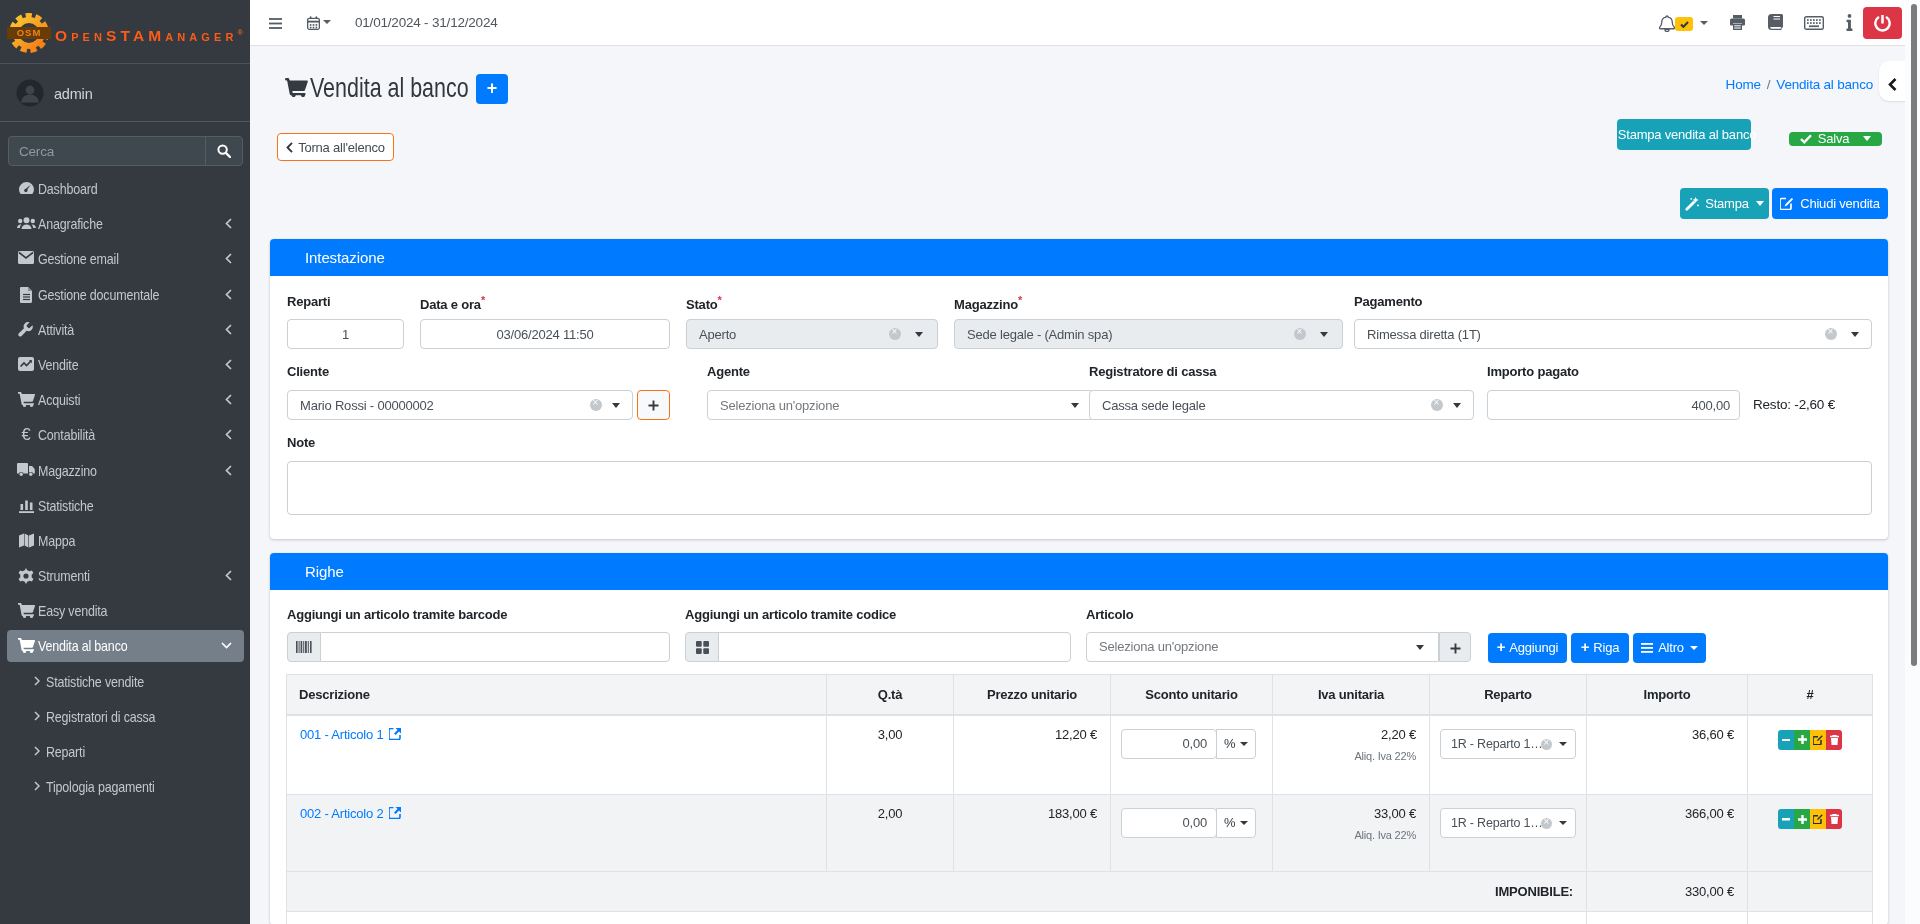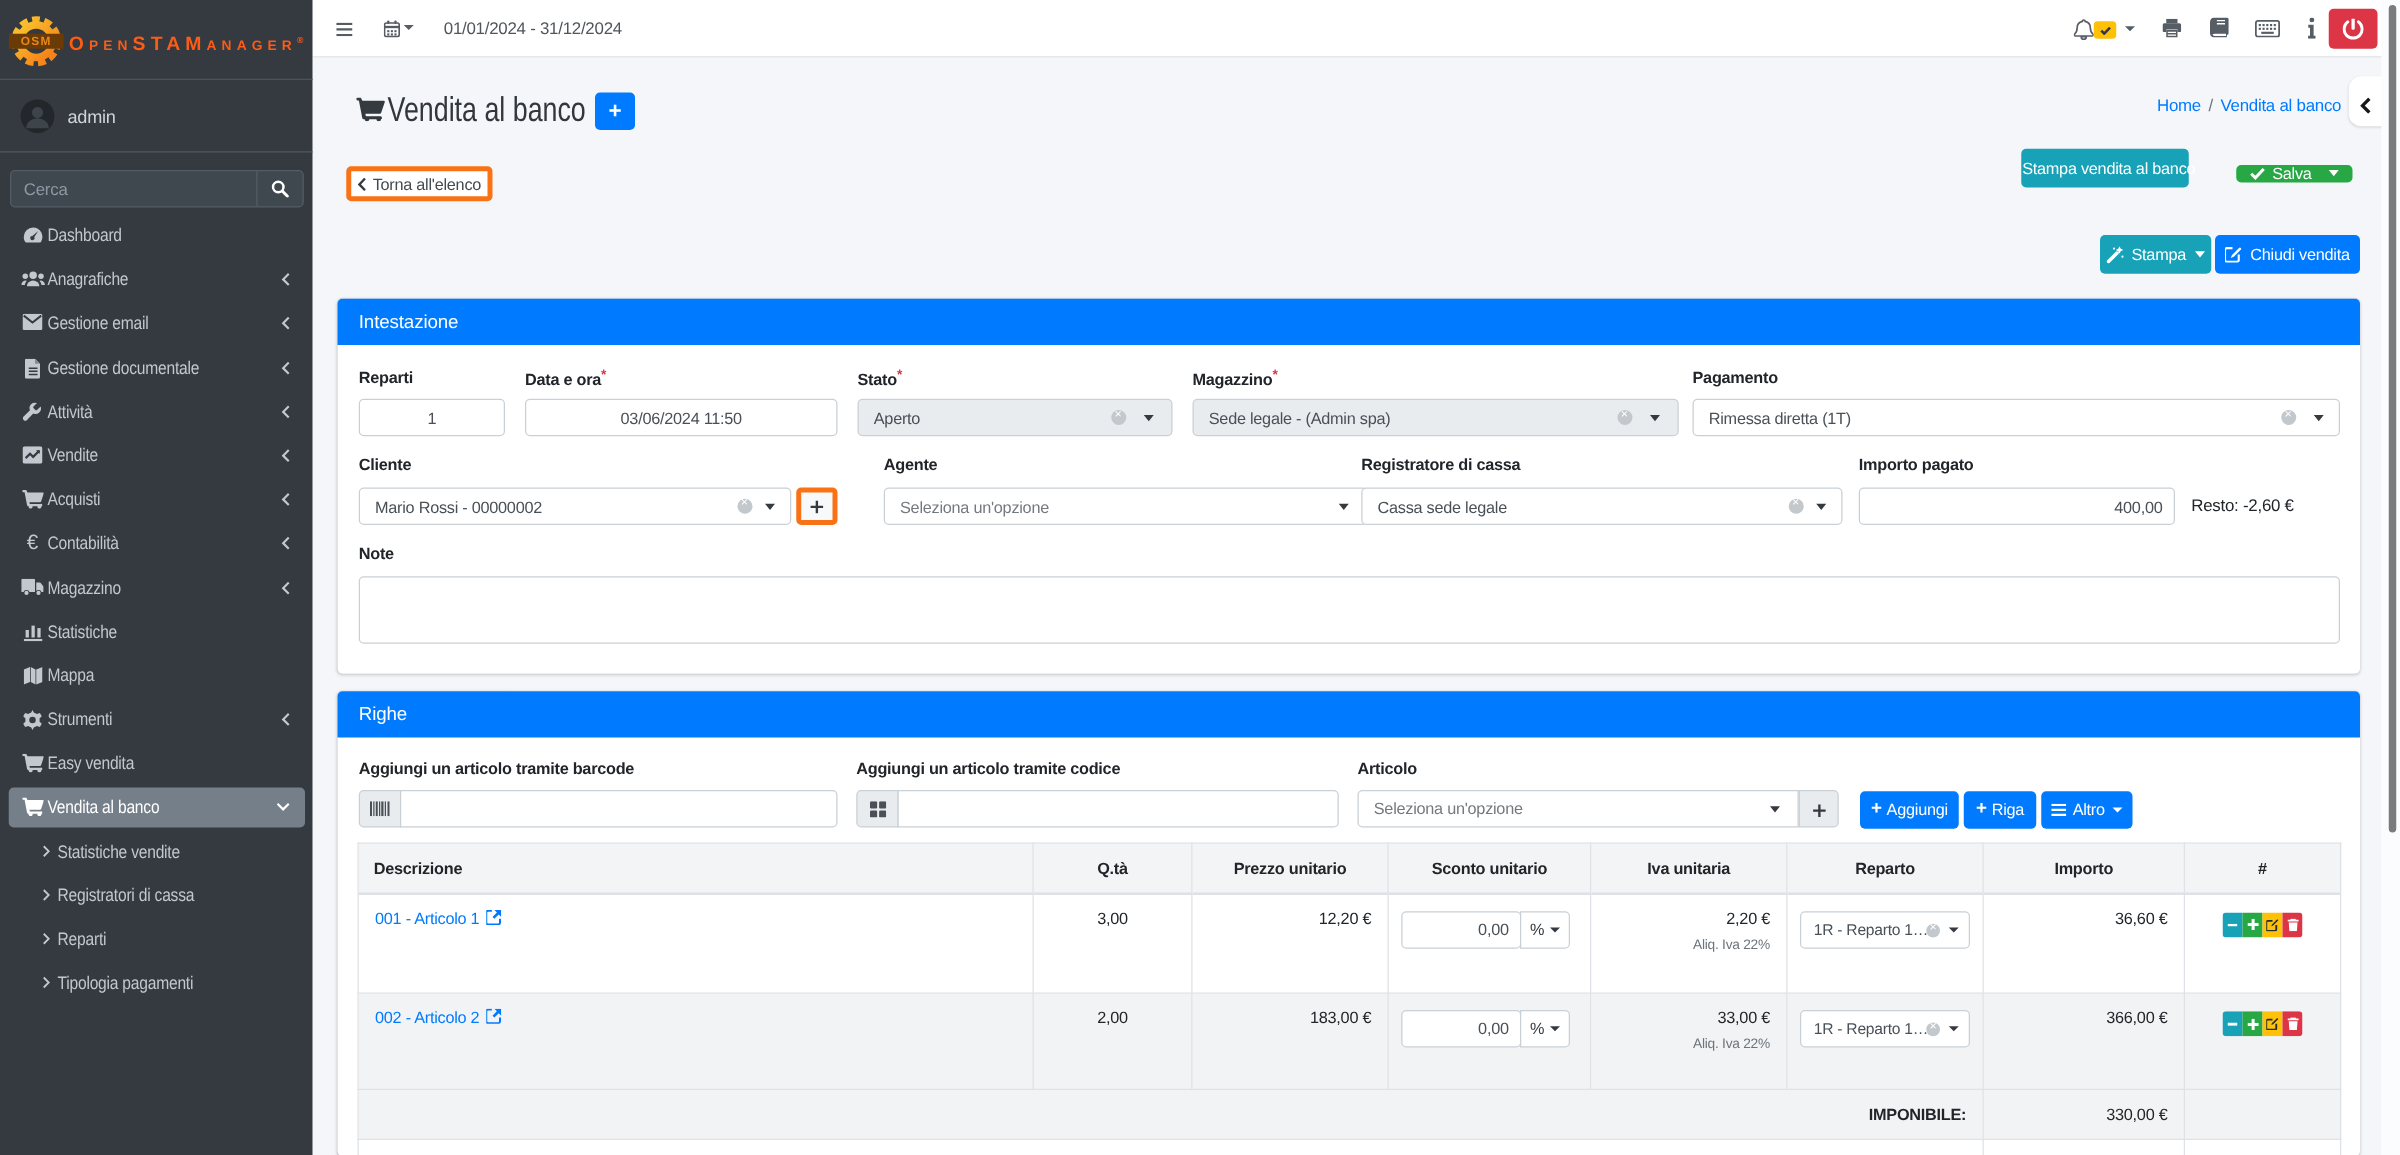--- a/index.html
+++ b/index.html
@@ -30,24 +30,24 @@
 #content { position:absolute; left:250px; top:47px; width:1670px; height:877px; background:#f4f6f9; }
 h1.pt { position:absolute; left:60px; top:25px; font-size:27.5px; font-weight:500; color:#32373c; transform:scaleX(0.78); transform-origin:0 0; white-space:nowrap; letter-spacing:0; }
 .bc { position:absolute; top:30px; right:47px; font-size:13.5px; white-space:nowrap; }
 .bc a { color:#007bff; text-decoration:none; }
 .bc .sep { color:#6c757d; padding:0 6px; }
 
 .btn { position:absolute; border-radius:4px; color:#fff; font-size:13px; display:flex; align-items:center; justify-content:center; white-space:nowrap; }
 .btn-teal { background:#17a2b8; }
 .btn-green { background:#28a745; }
 .btn-blue { background:#007bff; }
-.btn-white { background:#fff; border:4px solid #f97316; color:#434a50; }
+.btn-white { background:#fff; border:1px solid #f97316; color:#434a50; }
 
 .card { position:absolute; background:#fff; border-radius:4px; box-shadow:0 0 1px rgba(0,0,0,.12), 0 1px 3px rgba(0,0,0,.18); }
-.card .hd { height:37px; background:#007bff; border-radius:4px 4px 0 0; color:#fff; font-size:15px; line-height:37px; padding-left:17px; letter-spacing:-0.1px; }
+.card .hd { height:37px; background:#007bff; border-radius:4px 4px 0 0; color:#fff; font-size:15px; line-height:37px; padding-left:35px; letter-spacing:-0.1px; }
 .lbl { position:absolute; font-size:13px; font-weight:700; color:#212529; white-space:nowrap; }
 .lbl sup { color:#dc3545; font-size:11px; }
 .inp { position:absolute; height:30px; background:#fff; border:1px solid #c9d0d6; border-radius:4px; font-size:13px; color:#495057; }
 .inp.dis { background:#e9ecef; }
 .inp .val { position:absolute; left:12px; top:7px; white-space:nowrap; }
 .inp .valr { position:absolute; right:9px; top:7px; }
 .inp .valc { position:absolute; left:0; right:0; top:7px; text-align:center; }
 .inp .clr { position:absolute; width:12px; height:12px; border-radius:50%; background:#c3c8cd; top:8px; }
 .inp .clr:before { content:"\00d7"; position:absolute; left:2.5px; top:-2px; color:#fff; font-size:10px; letter-spacing:0; }
 .inp .car { position:absolute; width:0; height:0; border-left:4.5px solid transparent; border-right:4.5px solid transparent; border-top:5.5px solid #343a40; top:12px; }

